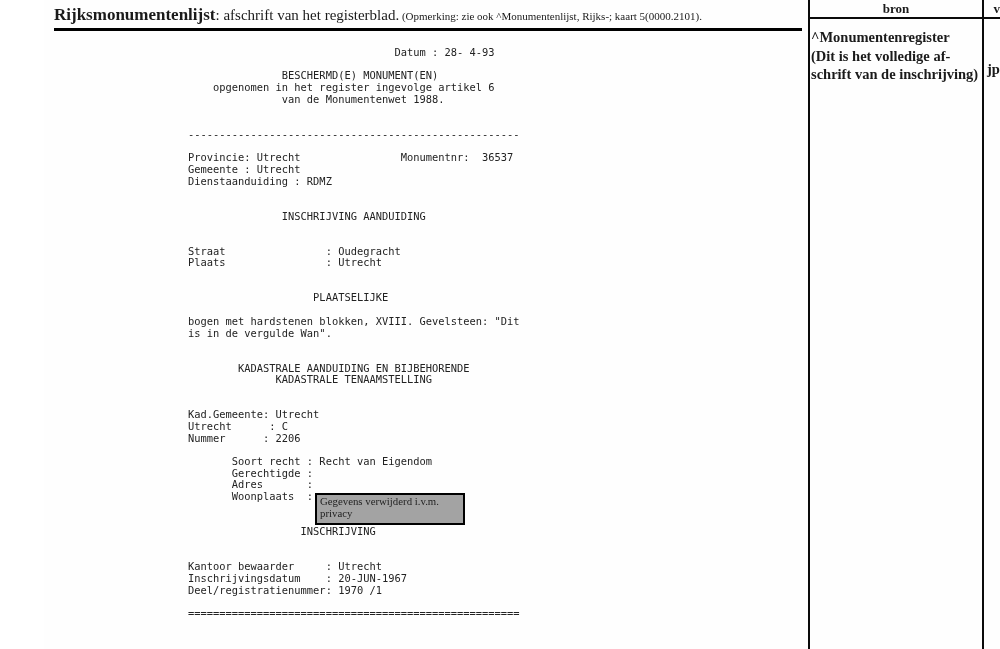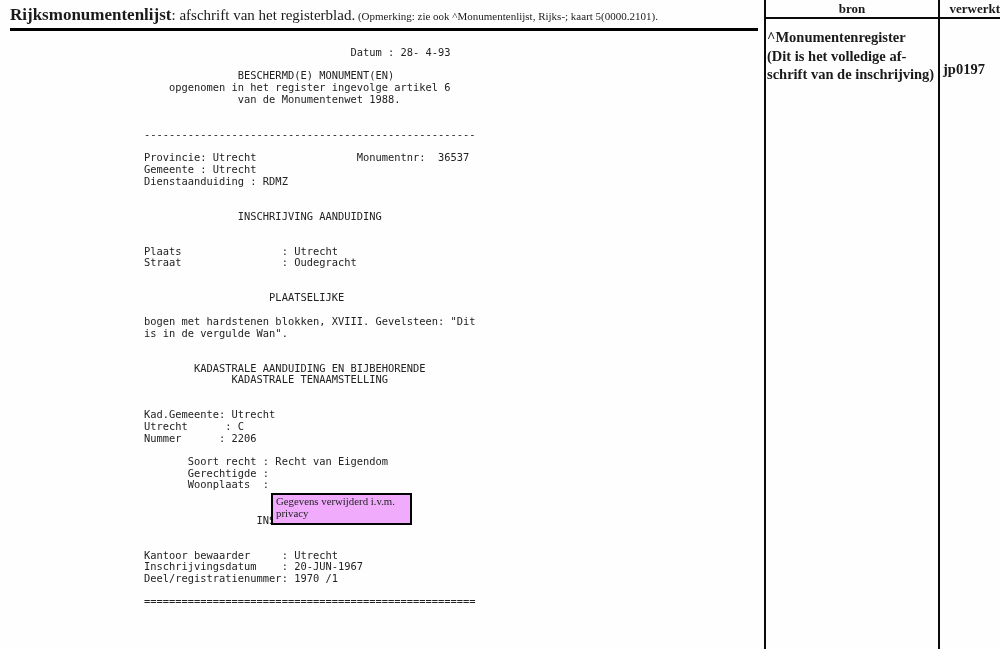--- a/index.html
+++ b/index.html
@@ -4,21 +4,21 @@
 <style>
   html,body{margin:0;padding:0;}
   body{
     width:1000px;height:649px;
     background:#ffffff;
     font-family:"Liberation Serif", serif;
     color:#1a1a1a;
     position:relative;
     overflow:hidden;
   }
-  .page{position:absolute;inset:0;background:#fefefe;}
+  .page{position:absolute;inset:0;background:#fefefe;margin-left:44px;}
 
   
   .doc-header{
     position:absolute;left:10px;top:5px;width:755px;
     white-space:nowrap;
   }
   .t-main{font-weight:bold;font-size:17px;font-family:"Liberation Serif",serif;}
   .t-rest{font-size:15px;font-family:"Liberation Serif",serif;}
   .t-note{font-size:11px;font-family:"Liberation Serif",serif;}
   .title-rule{
@@ -37,22 +37,22 @@
   .ln{
     height:11.7px;line-height:11.7px;
     white-space:pre;
   }
 
   
   .privacy-box{
     position:absolute;left:127px;top:446px;
     width:131px;height:27px;
     border:2px solid #000;
-    background:#f0abfc;
-    padding:1px 3px 0 3px;
+    background:#a3a3a3;
+    padding:1px 12px 0 3px;
     font-family:"Liberation Serif", serif;
     font-size:10.8px;line-height:11.5px;
     white-space:nowrap;
     box-sizing:content-box;
   }
 
   
   .side-table{
     position:absolute;left:764px;top:0;width:236px;height:649px;
     border-left:2px solid #0a0a0a;
@@ -108,40 +108,41 @@
     <div class="ln">-----------------------------------------------------</div>
     <div class="ln"></div>
     <div class="ln">Provincie: Utrecht                Monumentnr:  36537</div>
     <div class="ln">Gemeente : Utrecht</div>
     <div class="ln">Dienstaanduiding : RDMZ</div>
     <div class="ln"></div>
     <div class="ln"></div>
     <div class="ln">               INSCHRIJVING AANDUIDING</div>
     <div class="ln"></div>
     <div class="ln"></div>
+    <div class="ln">Straat                : Oudegracht</div>
     <div class="ln">Plaats                : Utrecht</div>
-    <div class="ln">Straat                : Oudegracht</div>
     <div class="ln"></div>
     <div class="ln"></div>
     <div class="ln">                    PLAATSELIJKE</div>
     <div class="ln"></div>
     <div class="ln">bogen met hardstenen blokken, XVIII. Gevelsteen: "Dit</div>
     <div class="ln">is in de vergulde Wan".</div>
     <div class="ln"></div>
     <div class="ln"></div>
     <div class="ln">        KADASTRALE AANDUIDING EN BIJBEHORENDE</div>
     <div class="ln">              KADASTRALE TENAAMSTELLING</div>
     <div class="ln"></div>
     <div class="ln"></div>
     <div class="ln">Kad.Gemeente: Utrecht</div>
     <div class="ln">Utrecht      : C</div>
     <div class="ln">Nummer      : 2206</div>
     <div class="ln"></div>
     <div class="ln">       Soort recht : Recht van Eigendom</div>
     <div class="ln">       Gerechtigde :</div>
+    <div class="ln">       Adres       :</div>
     <div class="ln">       Woonplaats  :</div>
     <div class="ln"></div>
     <div class="ln"></div>
     <div class="ln">                  INSCHRIJVING</div>
     <div class="ln"></div>
     <div class="ln"></div>
     <div class="ln">Kantoor bewaarder     : Utrecht</div>
     <div class="ln">Inschrijvingsdatum    : 20-JUN-1967</div>
     <div class="ln">Deel/registratienummer: 1970 /1</div>
     <div class="ln"></div>

